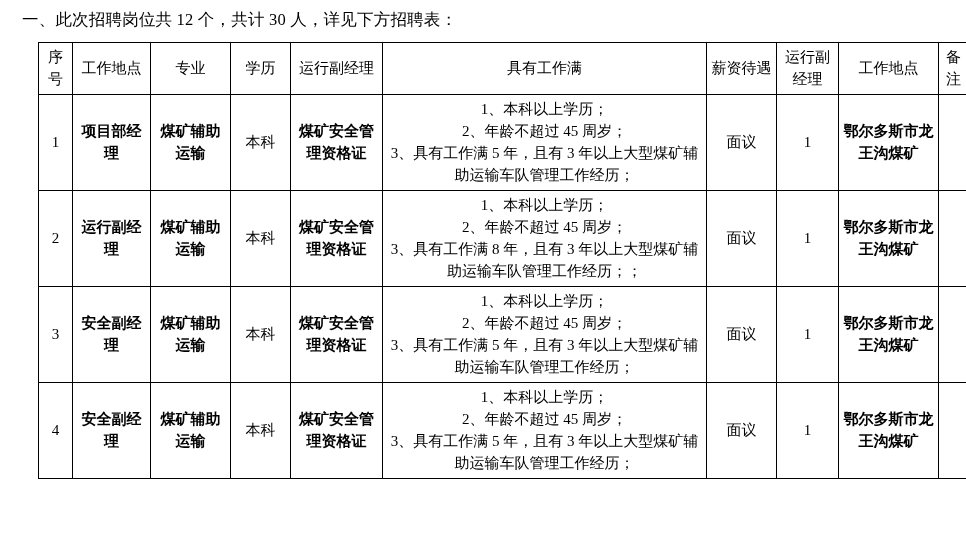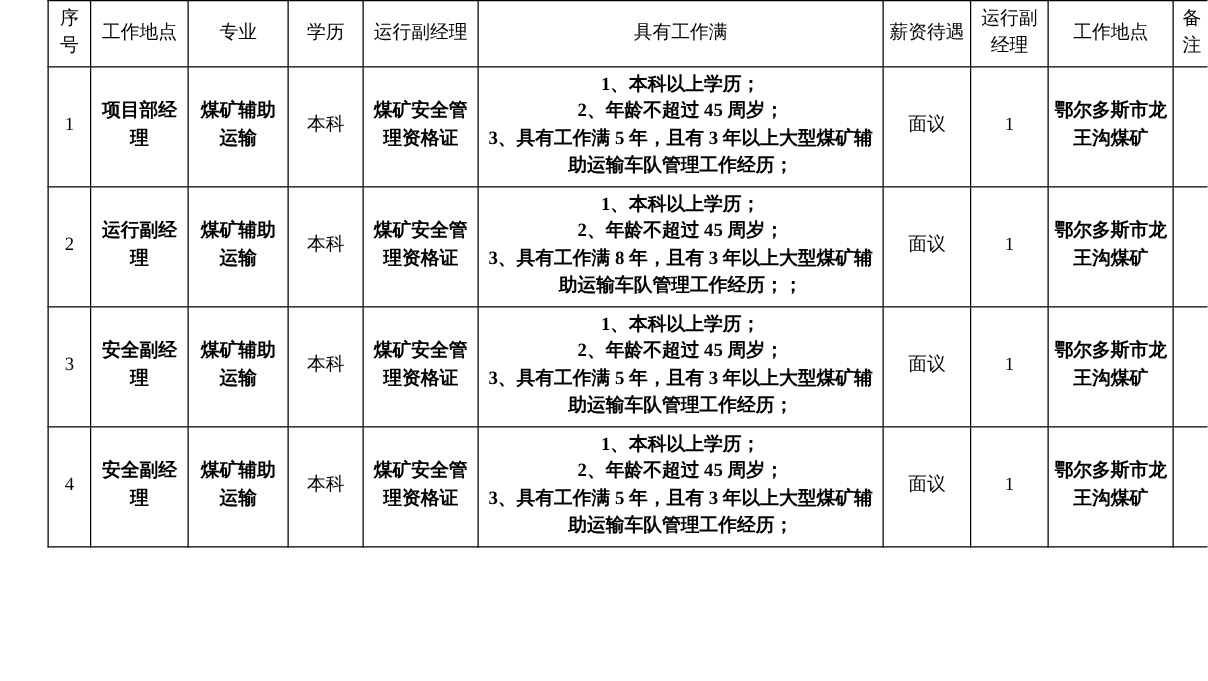--- a/index.html
+++ b/index.html
@@ -59,34 +59,35 @@
   col.c-location { width: 100px; }
   col.c-remark   { width: 30px; }
 
   .hdr-idx { line-height: 1.3; }
   .cell-req {
     text-align: left;
     padding: 5px 6px 5px 8px;
     line-height: 1.5;
     font-size: 15px;
   }
-  .cell-req div { white-space: nowrap; font-weight: bold; }
+  .cell-req div { white-space: nowrap; }
   .cell-req div.wrap { white-space: normal; }
   .cell-narrow { line-height: 1.4; font-weight: bold; }
   .remark-cell { padding: 2px; }
   .hdr-remark {
     line-height: 1.25;
     font-size: 15px;
   }
 </style>
 </head>
 <body>
 
 <div class="page">
 
+  <div class="intro">一、此次招聘岗位共 12 个，共计 30 人，详见下方招聘表：</div>
 
   <table class="recruit">
     <colgroup>
       <col class="c-idx">
         <col class="c-post">
         <col class="c-major">
         <col class="c-edu">
       <col class="c-cert">
         <col class="c-req">
         <col class="c-salary">

